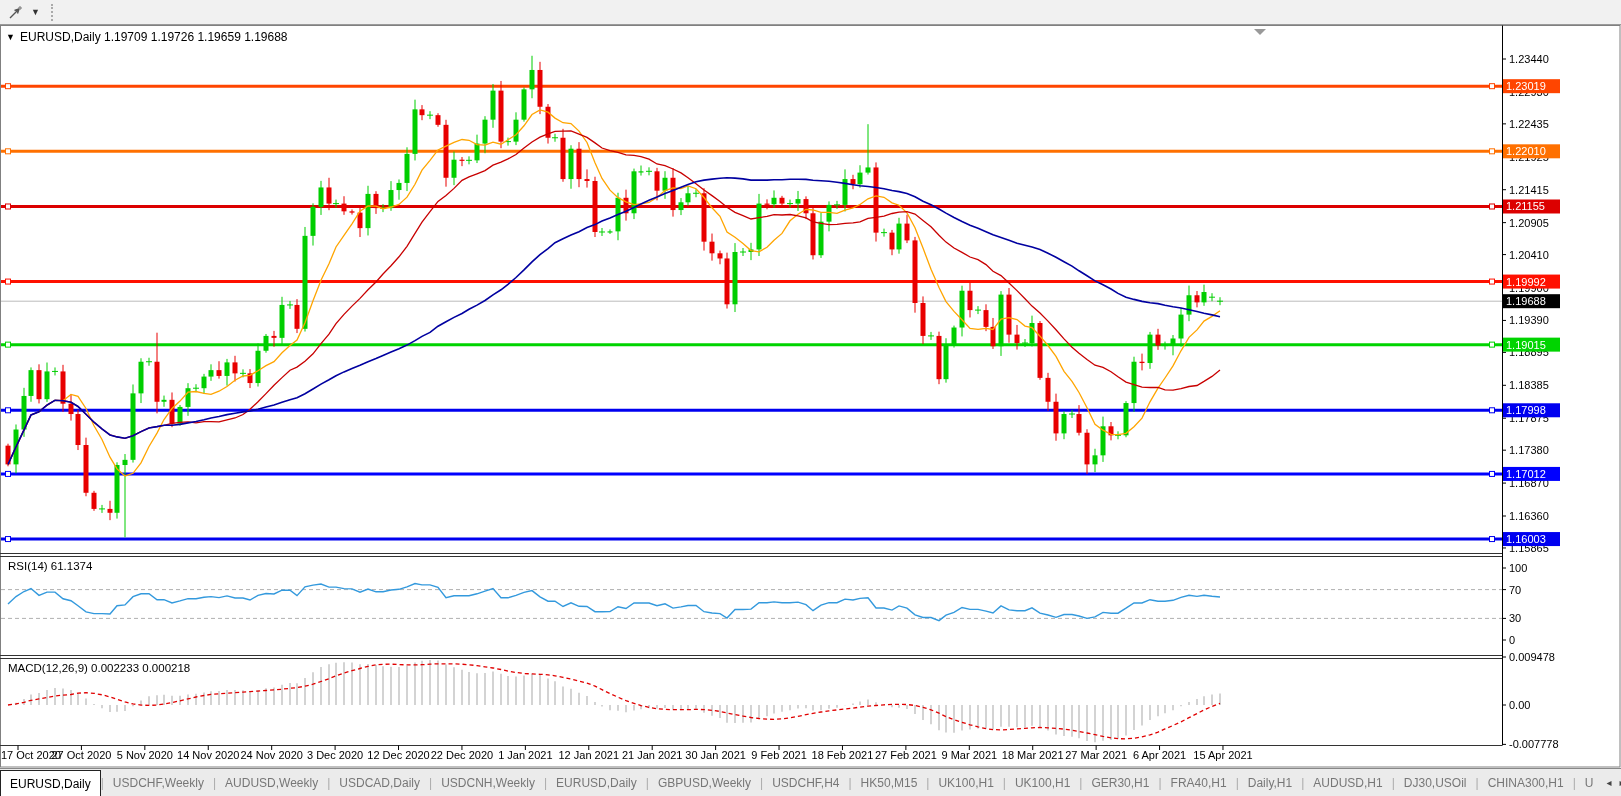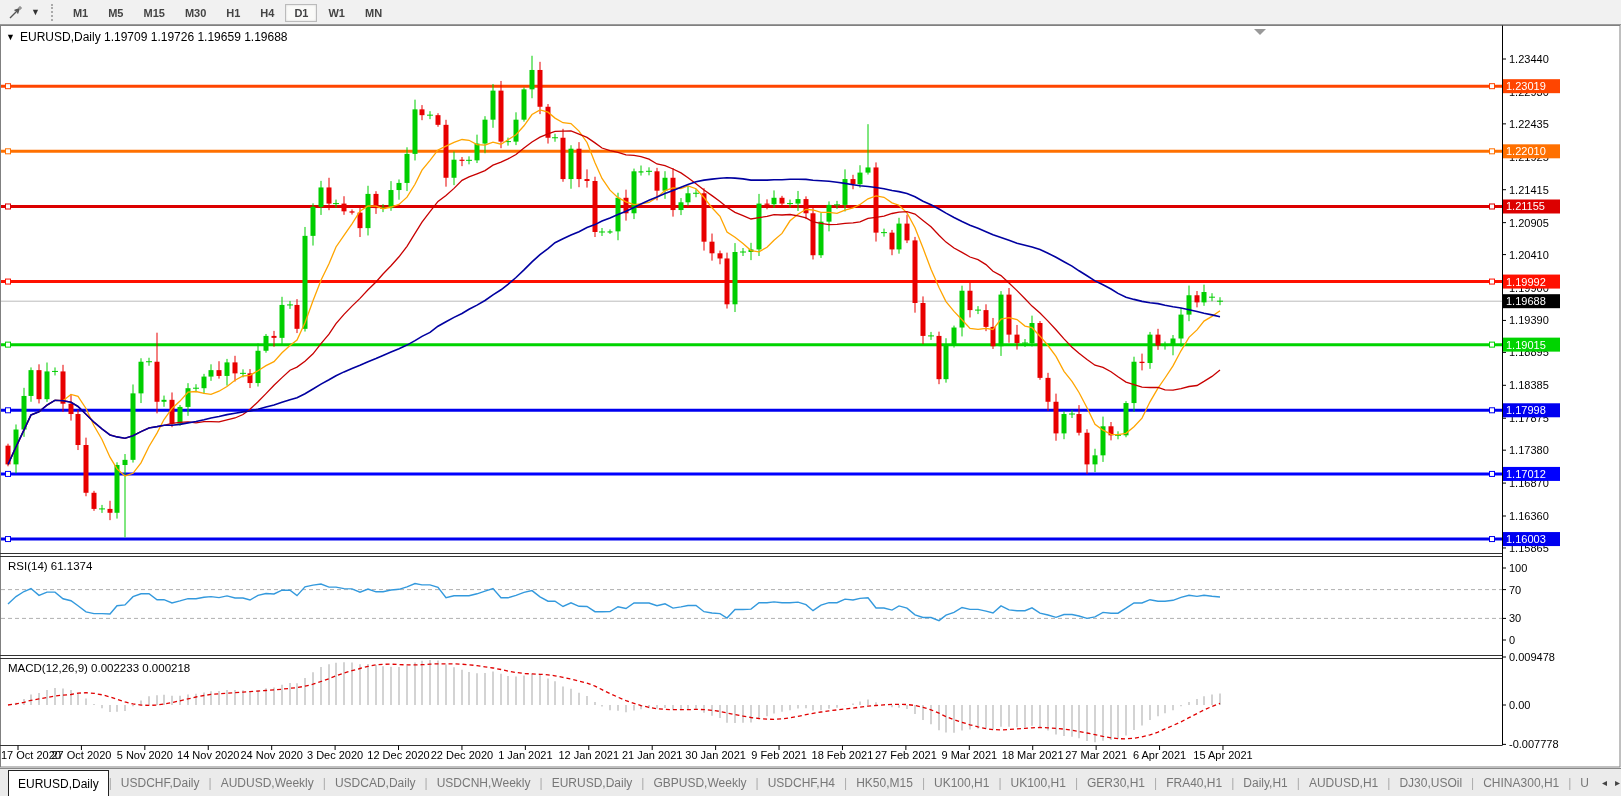--- a/index.html
+++ b/index.html
@@ -7,40 +7,39 @@
   .toolbar{height:25px;background:#f1f1f1;border-bottom:1px solid #9a9a9a;display:flex;
     align-items:center;box-sizing:border-box;padding-left:4px;}
   .tool-btn{display:flex;align-items:center;justify-content:center;height:21px;padding:0 4px;cursor:pointer;}
   .caret{font-size:9px;color:#333;padding:0 3px;cursor:pointer;}
   .grip{width:4px;height:17px;margin:0 6px 0 8px;border-left:2px dotted #aaa;}
   .tf-btn{font-size:11px;font-weight:bold;color:#444;padding:2px 8px;margin:0 1px;border:1px solid transparent;
     background:transparent;cursor:pointer;font-family:"Liberation Sans",sans-serif;}
   .tf-btn.active{background:#fafaf8;border:1px solid #bbb;box-shadow:inset 0 0 2px #ccc;}
   #chart-svg{display:block;}
   .tabbar{height:28px;background:#ebebeb;border-top:1px solid #888;display:flex;align-items:stretch;
-    box-sizing:border-box;font-size:12px;color:#777;padding-left:8px;}
+    box-sizing:border-box;font-size:12px;color:#777;}
   .tab{display:flex;align-items:center;padding:0 9px;cursor:pointer;white-space:nowrap;}
   .tab.active{background:#fff;border:1px solid #222;border-bottom:none;color:#000;margin-top:1px;}
   .tab-div{display:flex;align-items:center;color:#aaa;font-size:12px;}
   .tab-scroll{margin-left:auto;display:flex;align-items:center;padding-right:4px;color:#444;}
   .tab-scroll span{padding:0 4px;cursor:pointer;font-size:10px;}
 </style>
 </head>
 <body>
 
 <div class="toolbar">
   <div class="tool-btn">
     <svg width="16" height="16" viewBox="0 0 16 16">
       <path d="M2 14 L11 5 M11 5 l-1.5 4.5 M11 5 l-4.5 1.5" stroke="#555" stroke-width="1.4" fill="none"></path>
       <path d="M12 2 v4 M10 4 h4" stroke="#777" stroke-width="1" fill="none"></path>
     </svg>
   </div>
   <div class="caret">▼</div>
   <div class="grip"></div>
-  <div id="tf-buttons"><button class="tf-btn">M1</button><button class="tf-btn">M5</button><button class="tf-btn">M15</button><button class="tf-btn">M30</button><button class="tf-btn">H1</button><button class="tf-btn">H4</button><button class="tf-btn active">D1</button><button class="tf-btn">W1</button><button class="tf-btn">MN</button></div>
 </div>
 
 <svg id="chart-svg" width="1621" height="743" viewBox="0 0 1621 743">
     <g>
       <rect x="0.5" y="0.5" width="1619.5" height="741.5" fill="#fff" stroke="#808080"></rect>
     </g>
     <g>
       <line x1="1" y1="276.1916" x2="1502" y2="276.1916" stroke="#bbbbbb" stroke-width="1"></line>
     </g>
     <g>
@@ -678,21 +677,21 @@
       <text x="1159.56" y="734" font-size="11" fill="#000" font-family="Liberation Sans, sans-serif" text-anchor="middle" font-weight="normal">6 Apr 2021</text>
       <line x1="1222.98" y1="720.5" x2="1222.98" y2="725" stroke="#000" stroke-width="1"></line>
       <text x="1222.98" y="734" font-size="11" fill="#000" font-family="Liberation Sans, sans-serif" text-anchor="middle" font-weight="normal">15 Apr 2021</text>
     </g>
   </svg>
 
 <div class="tabbar">
   <div id="tabs" style="display:flex;align-items:stretch;">
       <span class="tab active">EURUSD,Daily</span>
       <span class="tab-div">|</span>
-      <span class="tab">USDCHF,Daily</span>
+      <span class="tab">USDCHF,Weekly</span>
       <span class="tab-div">|</span>
       <span class="tab">AUDUSD,Weekly</span>
       <span class="tab-div">|</span>
       <span class="tab">USDCAD,Daily</span>
       <span class="tab-div">|</span>
       <span class="tab">USDCNH,Weekly</span>
       <span class="tab-div">|</span>
       <span class="tab">EURUSD,Daily</span>
       <span class="tab-div">|</span>
       <span class="tab">GBPUSD,Weekly</span>

